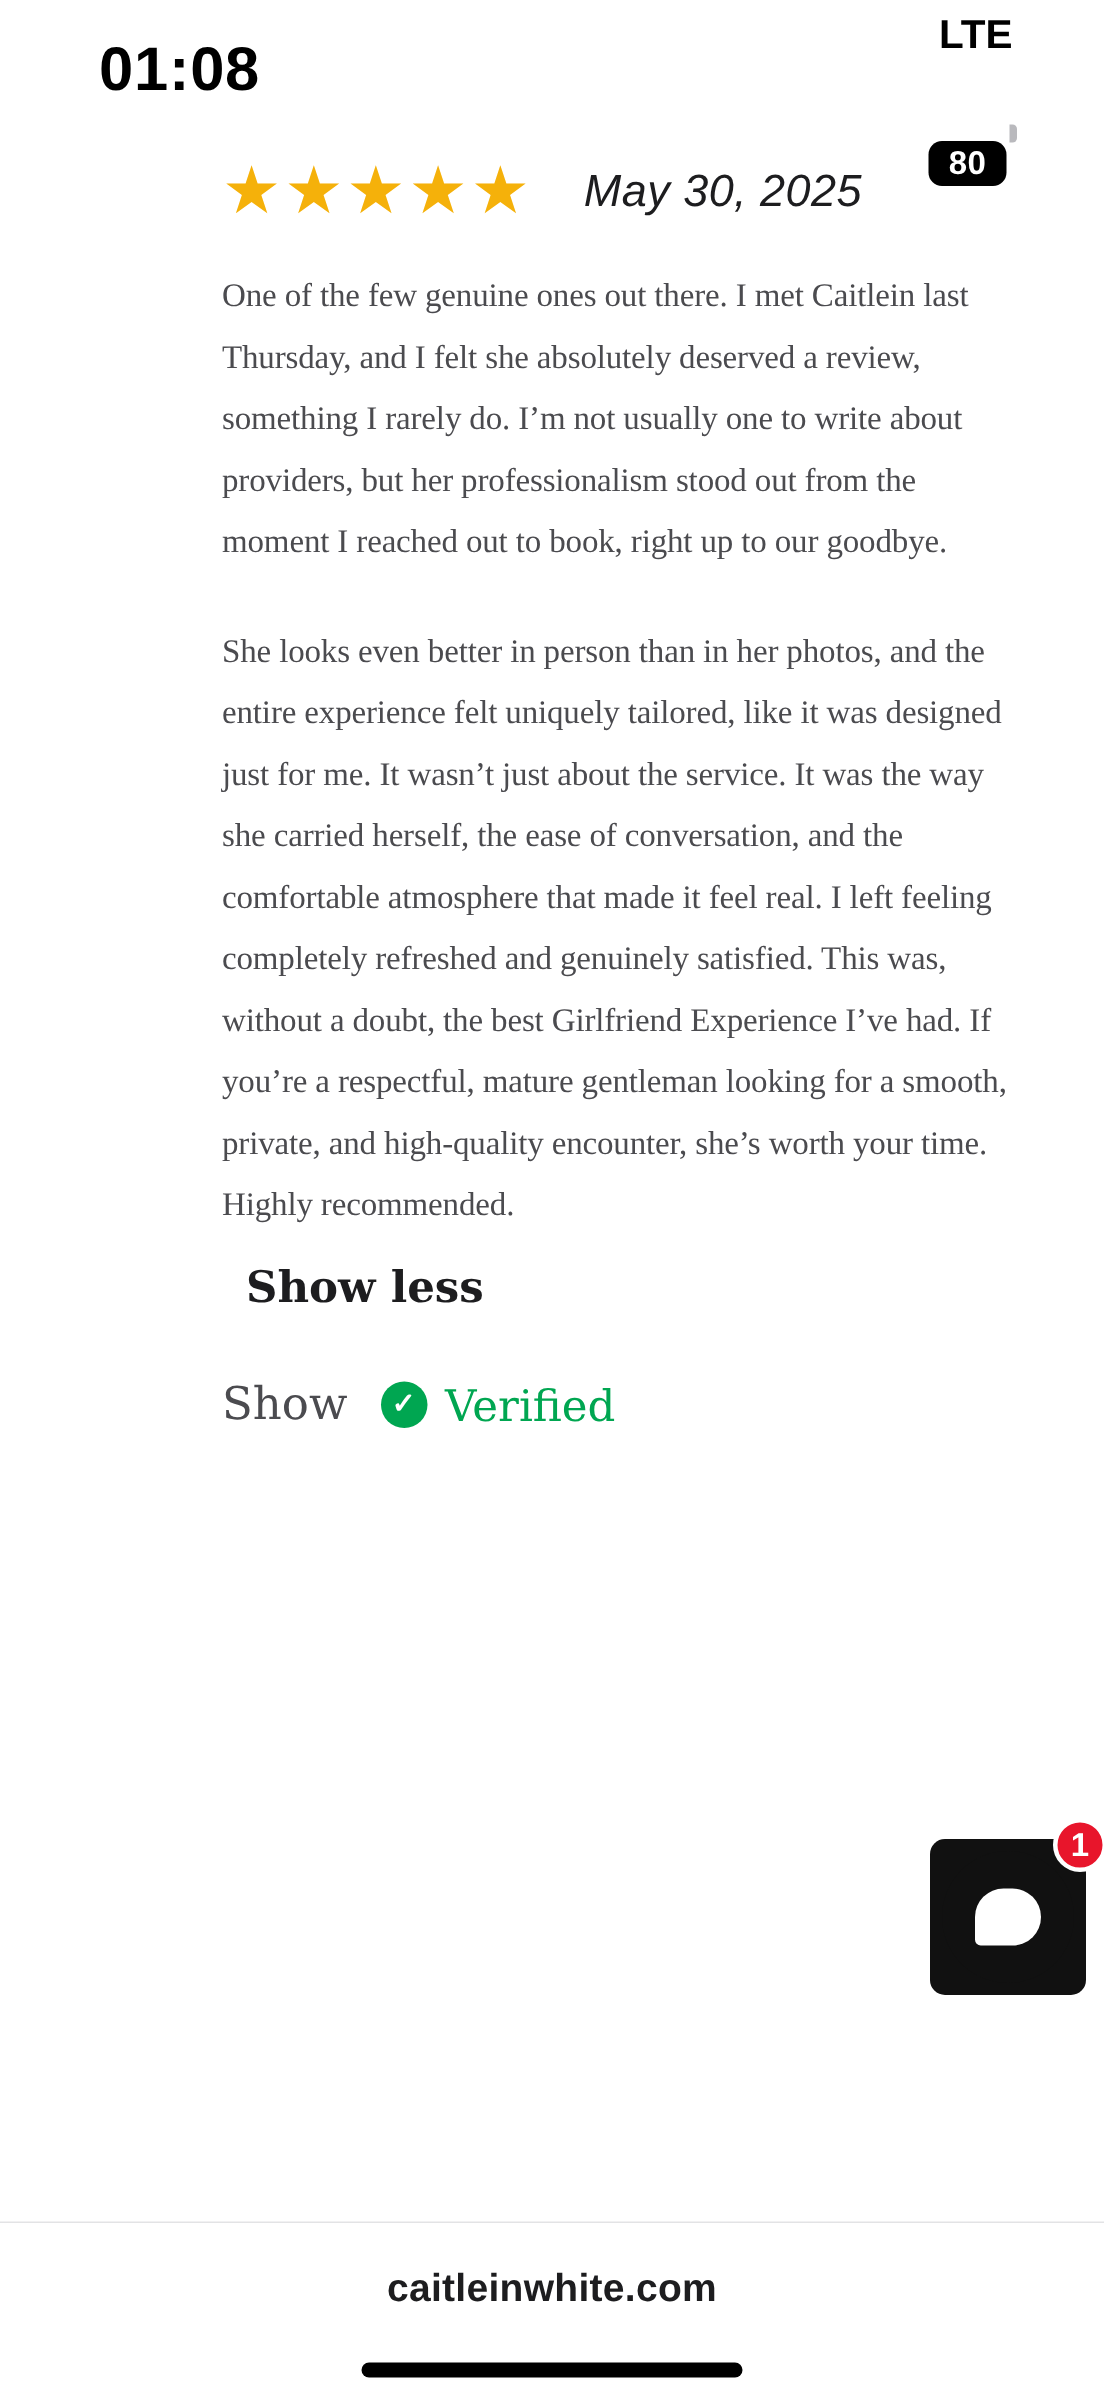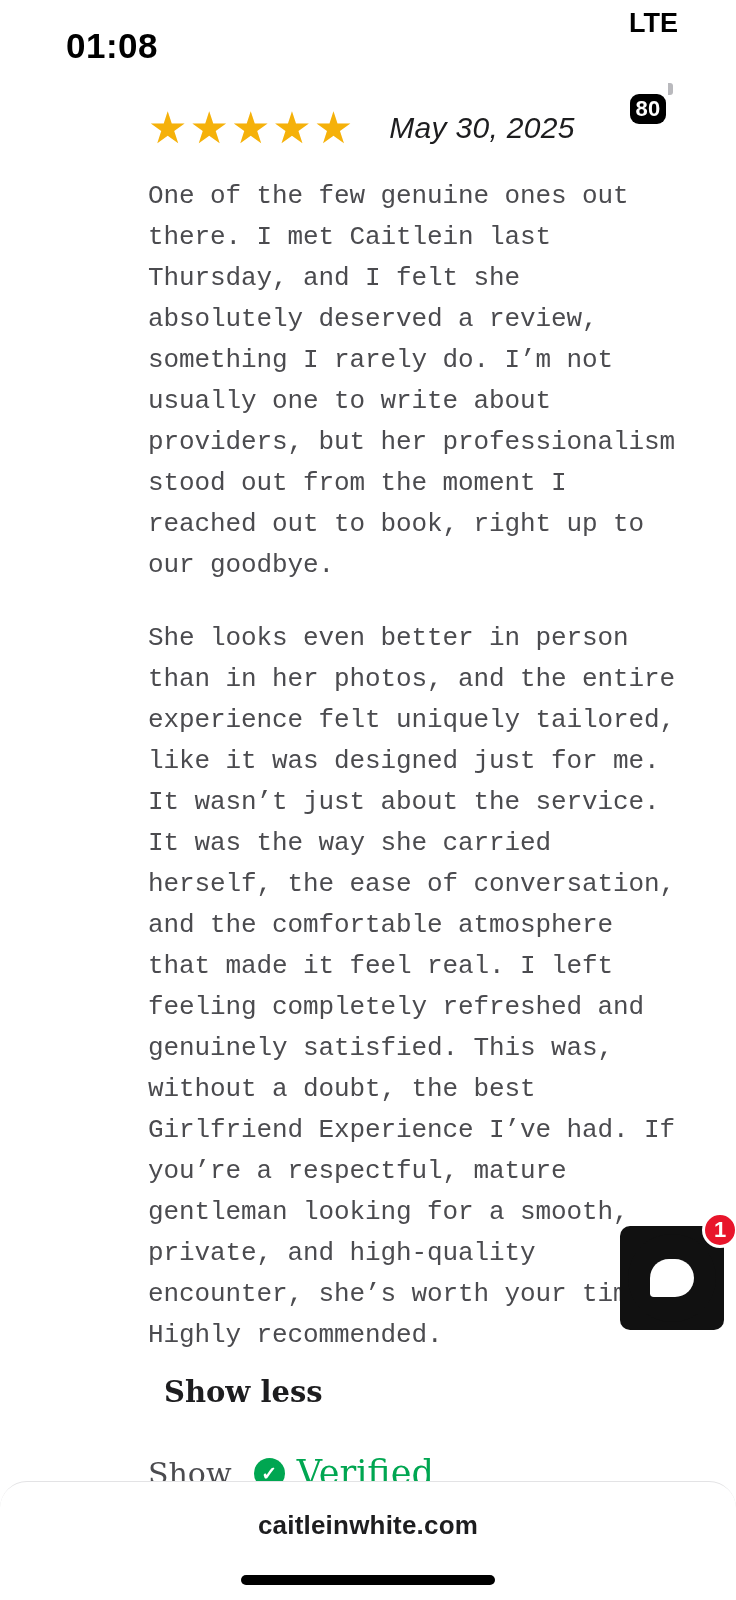--- a/index.html
+++ b/index.html
@@ -18,21 +18,21 @@
   
   .status-bar {
     height: 92px;
     display: flex;
     align-items: center;
     justify-content: space-between;
     padding: 0 58px 0 66px;
     box-sizing: border-box;
   }
   .status-time {
-    font-size: 35px;
+    font-size: 41px;
     font-weight: bold;
     color: #000;
     letter-spacing: 0.5px;
   }
   .status-right {
     display: flex;
     align-items: center;
     gap: 15px;
     flex-direction: column;
   }
@@ -56,21 +56,21 @@
     font-size: 27px;
     font-weight: 600;
     color: #000;
     margin-left: 4px;
   }
   .battery {
     display: flex;
     align-items: center;
   }
   .battery-body {
-    width: 36px;
+    width: 52px;
     height: 30px;
     background: #000;
     border-radius: 9px;
     display: flex;
     align-items: center;
     justify-content: center;
     margin-top: 40px;
   }
   .battery-level {
     color: #fff;
@@ -112,22 +112,22 @@
     line-height: 1;
   }
   .review-date {
     font-family: Liberation Sans, sans-serif;
     font-style: italic;
     font-size: 30px;
     color: #1d1d1f;
     letter-spacing: 0.3px;
   }
   .review-body {
-    font-family: Liberation Mono, monospace;
-    font-size: 26px;
+    font-family: Liberation Serif, serif;
+    font-size: 22px;
     line-height: 41px;
     color: #4b4b4f;
     margin-top: 26px;
     letter-spacing: -0.1px;
   }
   .review-body p {
     margin: 0 0 32px 0;
   }
   .show-less {
     font-family: "DejaVu Serif", serif;
@@ -161,21 +161,21 @@
     color: #fff;
     font-size: 19px;
     display: flex;
     align-items: center;
     justify-content: center;
     line-height: 1;
     font-weight: bold;
   }
   .verified-label {
     font-family: "DejaVu Serif", serif;
-    font-size: 35px;
+    font-size: 29px;
     color: #00a651;
     text-align: right;
   }
 
   
   .chat-widget {
     position: absolute;
     right: 12px;
     bottom: 152px;
     width: 104px;
@@ -225,21 +225,20 @@
     position: absolute;
     left: 0;
     right: 0;
     bottom: 0;
     height: 118px;
     background: #ffffff;
     border-top: 1px solid #e3e3e5;
     display: flex;
     flex-direction: column;
     align-items: center;
-    border-radius: 27px;
   }
   .domain-label {
     font-size: 26px;
     font-weight: bold;
     color: #1d1d1f;
     margin-top: 28px;
     letter-spacing: 0.2px;
   }
   .home-indicator {
     width: 254px;

